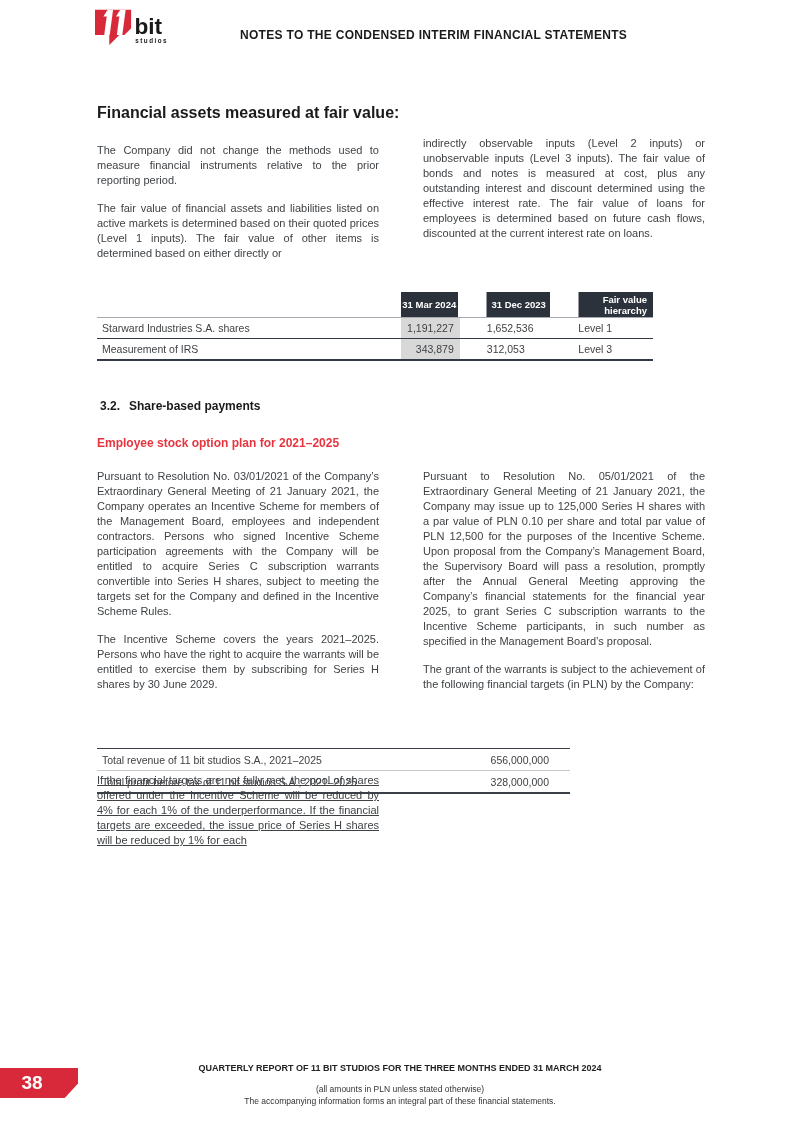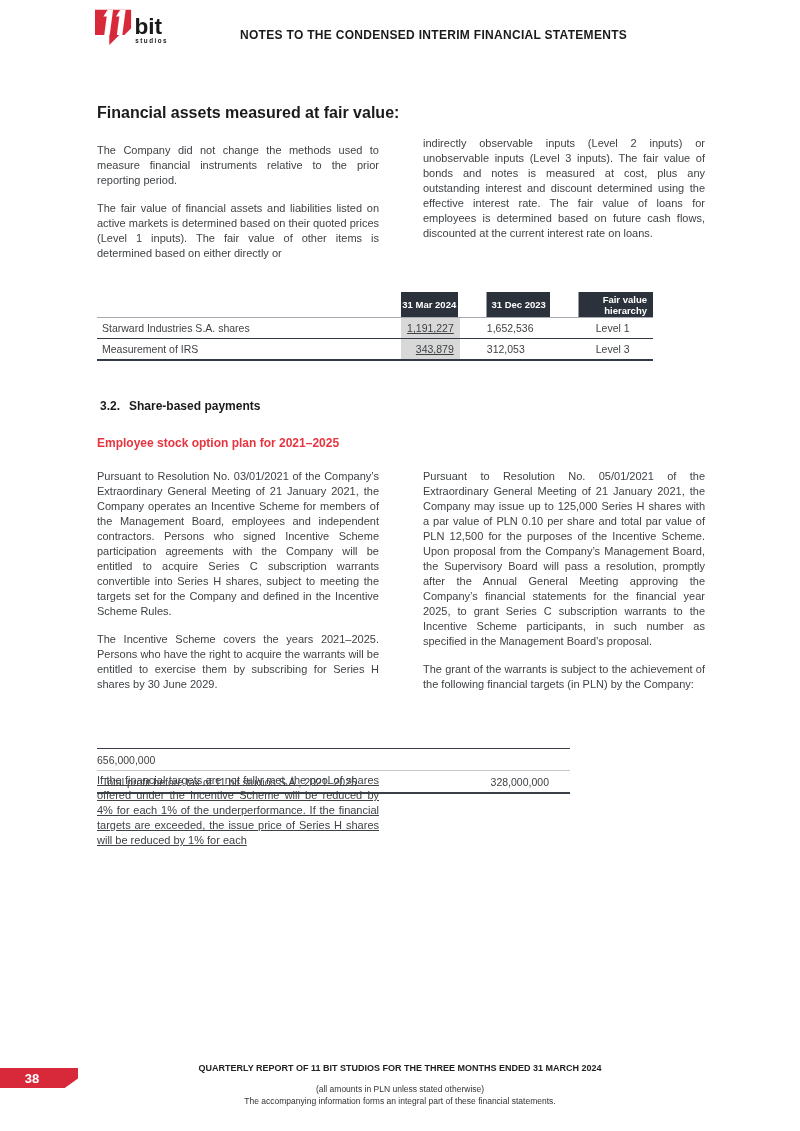--- a/index.html
+++ b/index.html
@@ -64,37 +64,37 @@
     display:flex;align-items:center;
   }
   .t1 .hlabel{width:326px;background:transparent;}
   .t1 .hmar{width:68px;justify-content:center;}
   .t1 .hdec{width:75px;justify-content:center;border-left:1px solid rgba(255,255,255,.5);}
   .t1 .hfv{width:87px;justify-content:flex-end;text-align:right;padding-right:6px;box-sizing:border-box;border-left:1px solid rgba(255,255,255,.5);}
   .t1 .drow{display:flex;height:20px;align-items:center;gap:27px;}
   .t1 .drow.r1{border-top:1px solid #a7abb1;border-bottom:1px solid #343a44;}
   .t1 .drow.r2{border-bottom:2px solid #343a44;}
   .t1 .dlabel{width:321px;padding-left:5px;}
-  .t1 .dmar{width:68px;text-align:right;padding-right:6px;box-sizing:border-box;background:var(--table-col-highlight);height:100%;display:flex;align-items:center;justify-content:flex-end;text-decoration:underline;}
+  .t1 .dmar{width:68px;text-align:right;padding-right:6px;box-sizing:border-box;background:var(--table-col-highlight);height:100%;display:flex;align-items:center;justify-content:flex-end;}
   .t1 .ddec{width:75px;padding-right:6px;box-sizing:border-box;}
-  .t1 .dfv{width:87px;text-align:center;padding-right:6px;box-sizing:border-box;}
+  .t1 .dfv{width:87px;text-align:left;padding-right:6px;box-sizing:border-box;}
 
   
   .t2{position:absolute;left:97px;top:748px;width:473px;font-size:10.5px;border-top:1px solid #3a3f48;border-bottom:2px solid #3a3f48;}
   .t2 .trow{display:flex;height:21px;align-items:center;}
   .t2 .trow:first-child{border-bottom:1px solid #c9c9c9;}
   .t2 .tlabel{flex:1;padding-left:5px;}
   .t2 .tvalue{text-align:right;padding-right:21px;}
 
   
   .page-badge{
-    position:absolute;left:0;top:1068px;width:78px;height:20px;
+    position:absolute;left:0;top:1068px;width:78px;height:30px;
     background:var(--accent-red);
     clip-path:polygon(0 0,100% 0,100% 52%,83% 100%,0 100%);
-    color:#ffffff;font-size:13px;font-weight:bold;
+    color:#ffffff;font-size:19px;font-weight:bold;
     display:flex;align-items:center;justify-content:center;
     padding-right:14px;box-sizing:border-box;
   }
   .footer-text{position:absolute;left:0;right:0;top:1063px;text-align:center;color:#333333;}
   .footer-text .f1{font-size:9px;font-weight:bold;margin-bottom:11px;color:#222222;}
   .footer-text .f2,.footer-text .f3{font-size:8.5px;line-height:11.5px;}
 </style>
 </head>
 <body>
 
@@ -153,20 +153,21 @@
     <p>Pursuant to Resolution No. 03/01/2021 of the Company’s Extraordinary General Meeting of 21 January 2021, the Company operates an Incentive Scheme for members of the Management Board, employees and independent contractors. Persons who signed Incentive Scheme participation agreements with the Company will be entitled to acquire Series C subscription warrants convertible into Series H shares, subject to meeting the targets set for the Company and defined in the Incentive Scheme Rules.</p>
     <p>The Incentive Scheme covers the years 2021–2025. Persons who have the right to acquire the warrants will be entitled to exercise them by subscribing for Series H shares by 30 June 2029.</p>
   </div>
   <div class="col c2-right">
     <p>Pursuant to Resolution No. 05/01/2021 of the Extraordinary General Meeting of 21 January 2021, the Company may issue up to 125,000 Series H shares with a par value of PLN 0.10 per share and total par value of PLN 12,500 for the purposes of the Incentive Scheme. Upon proposal from the Company’s Management Board, the Supervisory Board will pass a resolution, promptly after the Annual General Meeting approving the Company’s financial statements for the financial year 2025, to grant Series C subscription warrants to the Incentive Scheme participants, in such number as specified in the Management Board’s proposal.</p>
     <p>The grant of the warrants is subject to the achievement of the following financial targets (in PLN) by the Company:</p>
   </div>
 
   <div class="t2">
     <div class="trow">
+      <div class="tlabel">Total revenue of 11 bit studios S.A., 2021–2025</div>
       <div class="tvalue">656,000,000</div>
     </div>
     <div class="trow">
       <div class="tlabel">Total profit before tax of 11 bit studios S.A., 2021–2025</div>
       <div class="tvalue">328,000,000</div>
     </div>
   </div>
 
   <div class="col c3-left">
     <p>If the financial targets are not fully met, the pool of shares offered under the Incentive Scheme will be reduced by 4% for each 1% of the underperformance. If the financial targets are exceeded, the issue price of Series H shares will be reduced by 1% for each</p>

